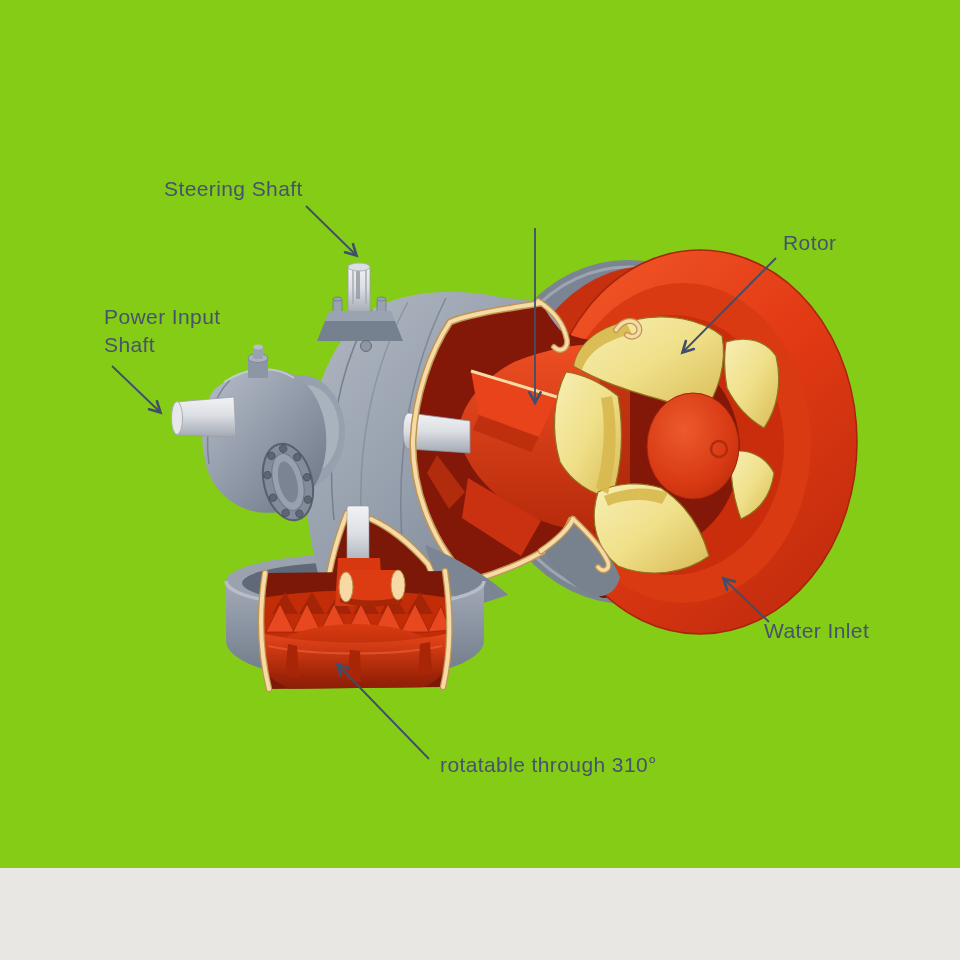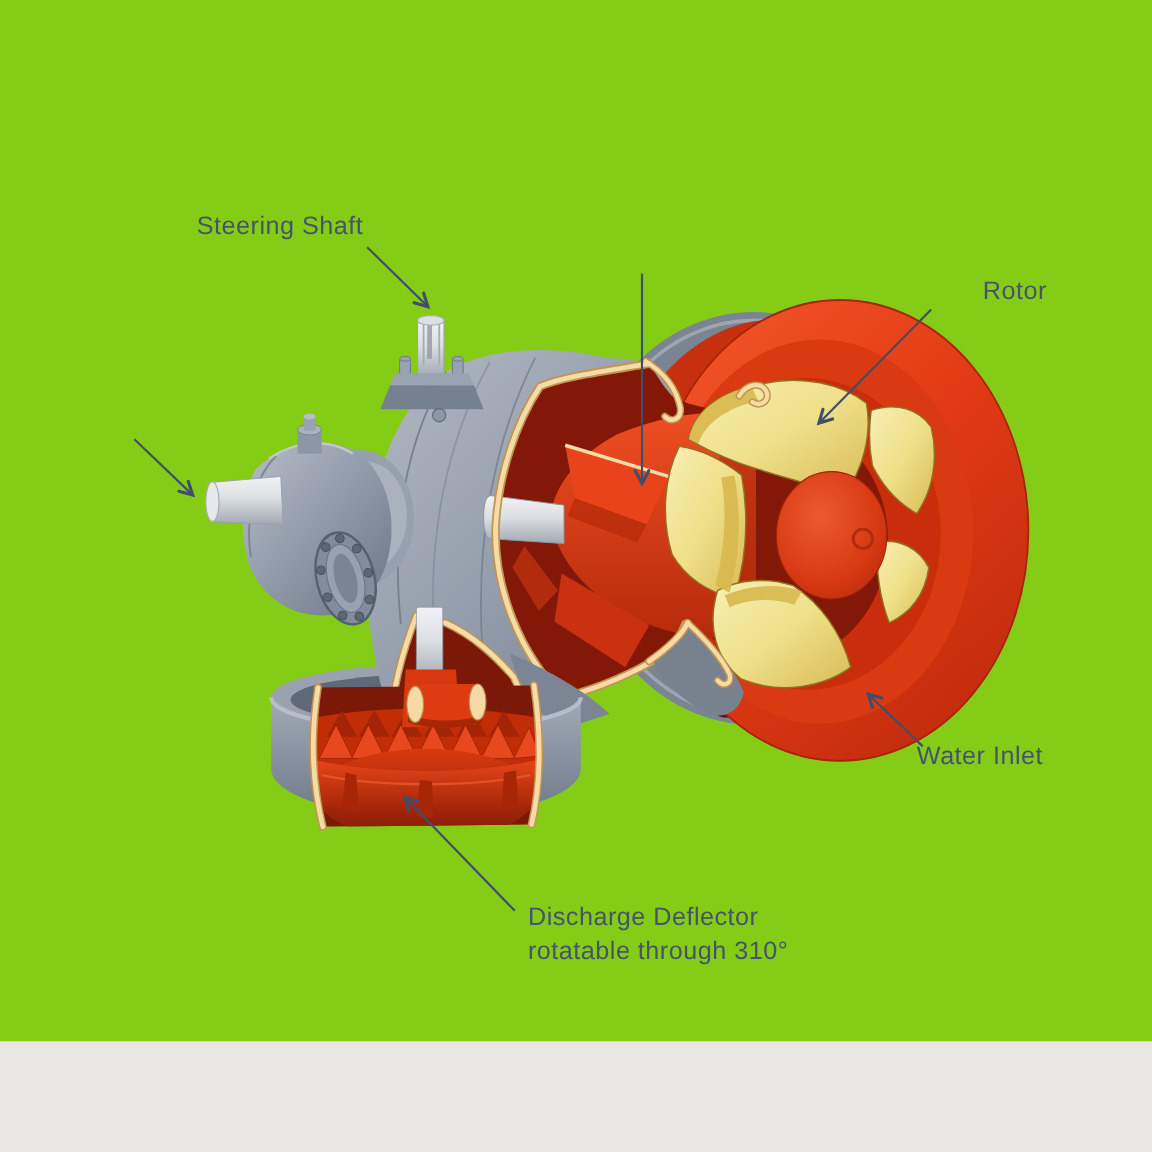--- a/index.html
+++ b/index.html
@@ -289,23 +289,26 @@
     <line x1="776" y1="258" x2="683" y2="352" marker-end="url(#ah)"></line>
     <line x1="112" y1="366" x2="160" y2="412" marker-end="url(#ah)"></line>
     <line x1="769" y1="622" x2="724" y2="579" marker-end="url(#ah)"></line>
     <line x1="429" y1="759" x2="338" y2="665" marker-end="url(#ah)"></line>
   </g>
 </svg>
 
   <div class="lbl" style="left:164px;top:175px">Steering Shaft</div>
 
 
-  <div class="lbl" style="left:819px;top:229px">Rotor</div>
-
+  <div class="lbl" style="left:783px;top:229px">Rotor</div>
+
+  <div class="lbl" style="left:104px;top:303px">
+    <div>Power Input</div>
+    <div>Shaft</div>
+  </div>
 
   <div class="lbl" style="left:764px;top:617px">Water Inlet</div>
 
   <div class="lbl" style="left:440px;top:751px">
-    <div>Discharge Deflector</div>
     <div>rotatable through 310°</div>
   </div>
 
 </div>
 
 </body></html>

